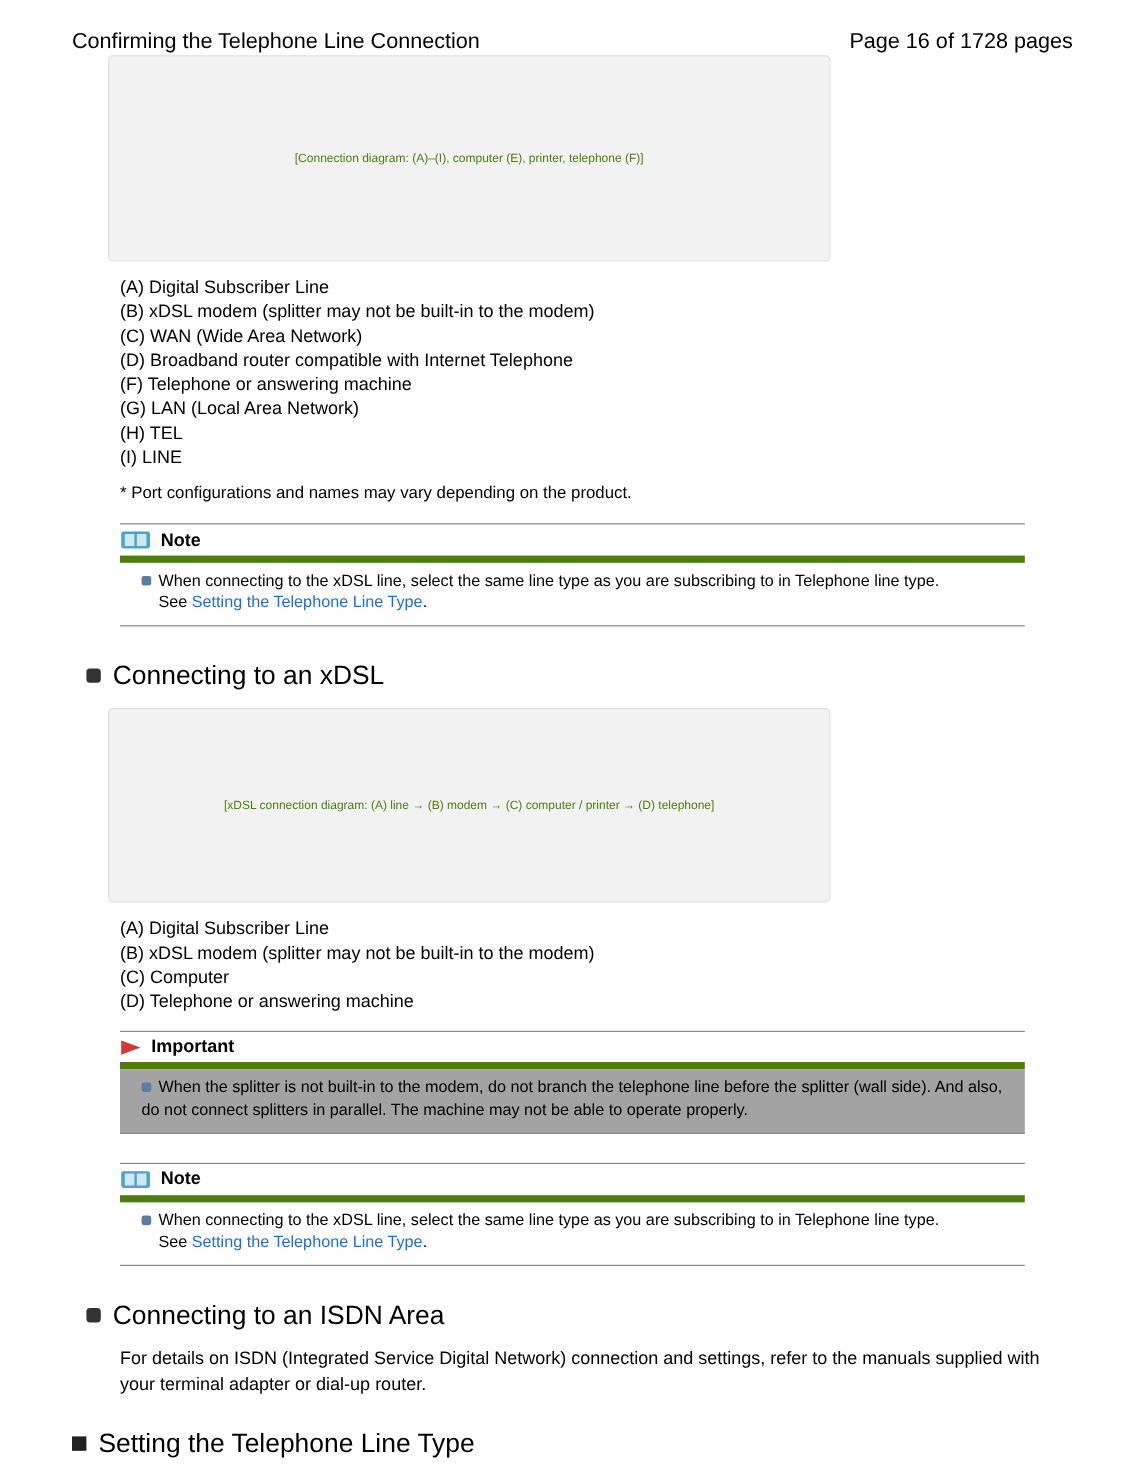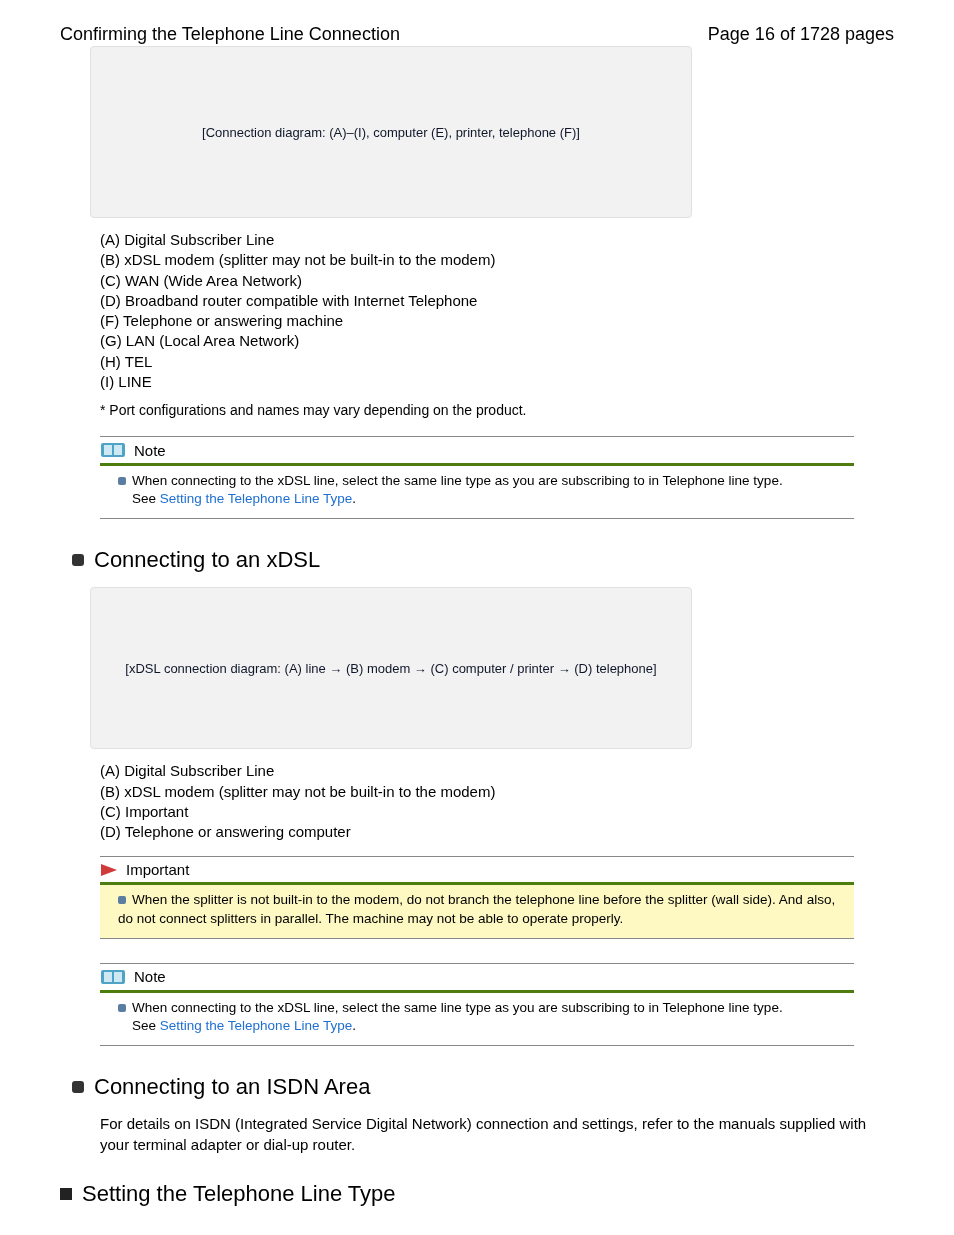--- a/index.html
+++ b/index.html
@@ -14,59 +14,59 @@
   .header-row {
     display: flex;
     justify-content: space-between;
     font-size: 18px;
     margin-bottom: 1px;
   }
   .diagram {
     background: #f2f2f2;
     border: 1px solid #e0e0e0;
     border-radius: 4px;
-    color: #0f172a;
-    font-size: 13px;
+    color: #4d7c0f;
+    font-size: 10px;
     display: flex;
     align-items: center;
     justify-content: center;
     margin: 0 auto 12px auto;
   }
   .diagram-1 { width: 600px; height: 170px; margin-left: 30px; }
   .diagram-2 { width: 600px; height: 160px; margin-left: 30px; }
   .legend { margin-left: 40px; }
   .legend div { line-height: 1.35; }
   .footnote { margin: 10px 0 18px 40px; font-size: 14px; }
   .callout {
     margin: 0 40px 24px 40px;
     border-top: 1px solid #888;
   }
   .callout-header {
     display: flex;
     align-items: center;
     gap: 8px;
     padding: 4px 0 4px 0;
-    border-bottom: 3px solid #4d7c0f;
-    font-weight: normal;
+    border-bottom: 6px solid #4d7c0f;
+    font-weight: bold;
   }
   .callout-body {
     padding: 6px 8px 10px 18px;
     font-size: 13.5px;
     line-height: 1.35;
     border-bottom: 1px solid #888;
   }
   .callout-body .bullet {
     display: inline-block;
     width: 8px; height: 8px;
     background: #5b7ea0;
     border-radius: 2px;
     margin-right: 6px;
     vertical-align: 0;
   }
-  .callout.important .callout-body { background: #fef9c3; }
+  .callout.important .callout-body { background: #a3a3a3; }
   .callout.note .callout-header svg { }
   .link { color: #1f6fd1; text-decoration: none; }
   .section-h {
     display: flex;
     align-items: center;
     gap: 10px;
     font-size: 22px;
     margin: 28px 0 14px 12px;
   }
   .section-h .dot {
@@ -133,22 +133,22 @@
 <div class="section-h">
   <span class="dot"></span>
   <span>Connecting to an xDSL</span>
 </div>
 
 <div class="diagram diagram-2">[xDSL connection diagram: (A) line → (B) modem → (C) computer / printer → (D) telephone]</div>
 
 <div class="legend">
   <div>(A) Digital Subscriber Line</div>
   <div>(B) xDSL modem (splitter may not be built-in to the modem)</div>
-  <div>(C) Important</div>
-  <div>(D) Telephone or answering computer</div>
+  <div>(C) Computer</div>
+  <div>(D) Telephone or answering machine</div>
 </div>
 
 <div class="callout important" style="margin-top:14px">
   <div class="callout-header">
     <svg class="imp-icon" viewBox="0 0 18 14">
       <polygon points="1,1 17,7 1,13" fill="#d13a3a"></polygon>
     </svg>
     <span>Important</span>
   </div>
   <div class="callout-body">

